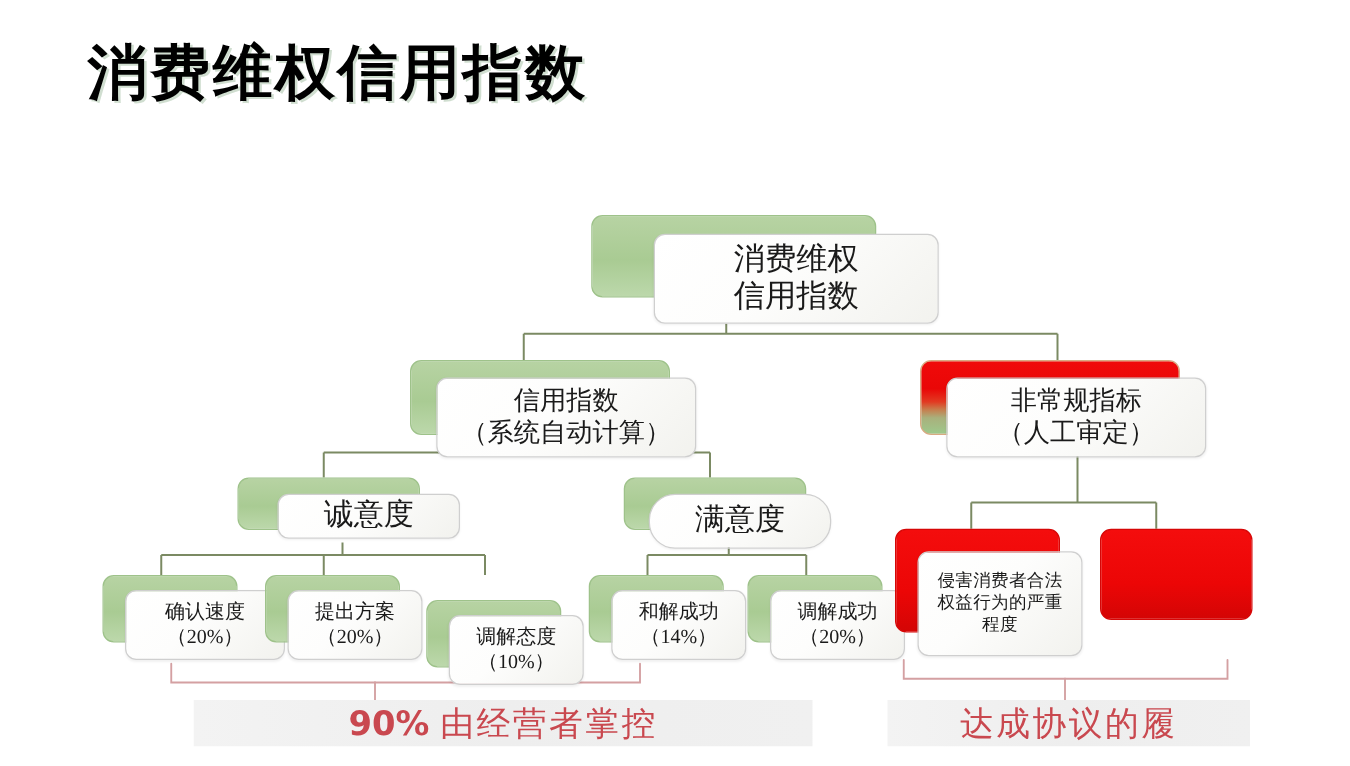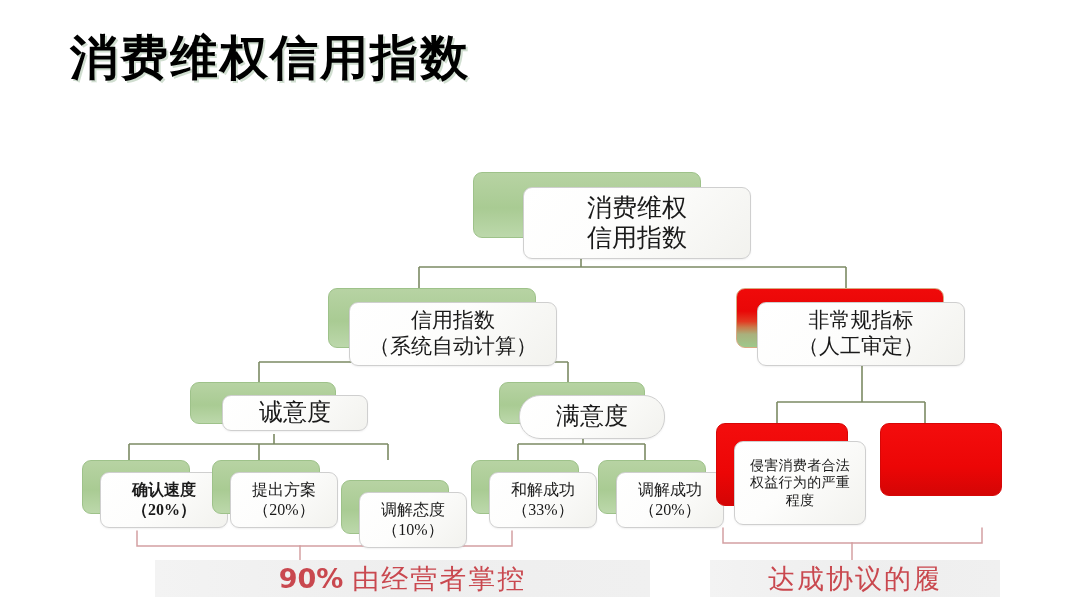--- a/index.html
+++ b/index.html
@@ -198,21 +198,21 @@
 
   <div class="node green" style="left:499px; top:382px; width:166px; height:64px;">
     <div class="plate" style="width:146px; height:42px;"></div>
     <div class="card" style="left:20px; top:13px; width:146px; height:44px;border-radius:21px;">
       <span class="card-text t-lvl2">满意度</span>
     </div>
   </div>
 
   <div class="node green" style="left:82px; top:460px; width:126px; height:72px;">
     <div class="plate" style="width:108px; height:54px;"></div>
-    <div class="card" style="left:18px; top:12px; width:128px; height:56px;font-weight:bold;">
+    <div class="card" style="left:18px; top:12px; width:128px; height:56px;">
       <span class="card-text t-leaf">确认速度
 （20%）</span>
     </div>
   </div>
 
   <div class="node green" style="left:212px; top:460px; width:126px; height:72px;">
     <div class="plate" style="width:108px; height:54px;"></div>
     <div class="card" style="left:18px; top:12px; width:108px; height:56px;">
       <span class="card-text t-leaf">提出方案
 （20%）</span>
@@ -224,21 +224,21 @@
     <div class="card" style="left:18px; top:12px; width:108px; height:56px;">
       <span class="card-text t-leaf">调解态度
 （10%）</span>
     </div>
   </div>
 
   <div class="node green" style="left:471px; top:460px; width:126px; height:72px;">
     <div class="plate" style="width:108px; height:54px;"></div>
     <div class="card" style="left:18px; top:12px; width:108px; height:56px;">
       <span class="card-text t-leaf">和解成功
-（33%）</span>
+（14%）</span>
     </div>
   </div>
 
   <div class="node green" style="left:598px; top:460px; width:126px; height:72px;">
     <div class="plate" style="width:108px; height:54px;"></div>
     <div class="card" style="left:18px; top:12px; width:108px; height:56px;">
       <span class="card-text t-leaf">调解成功
 （20%）</span>
     </div>
   </div>

